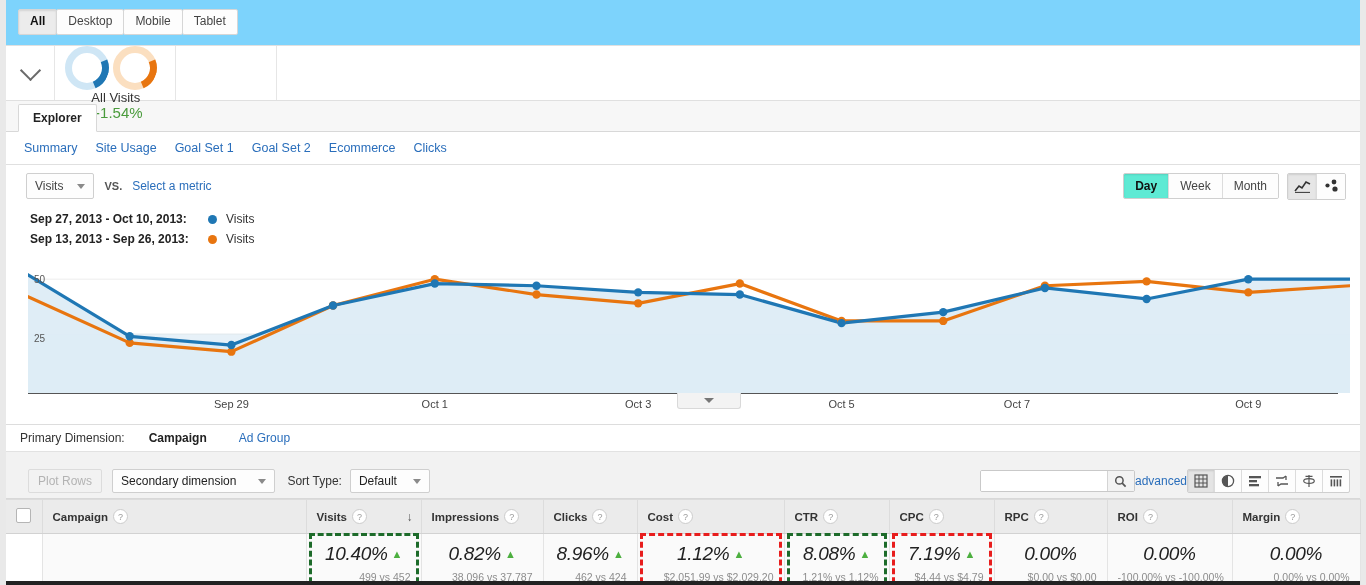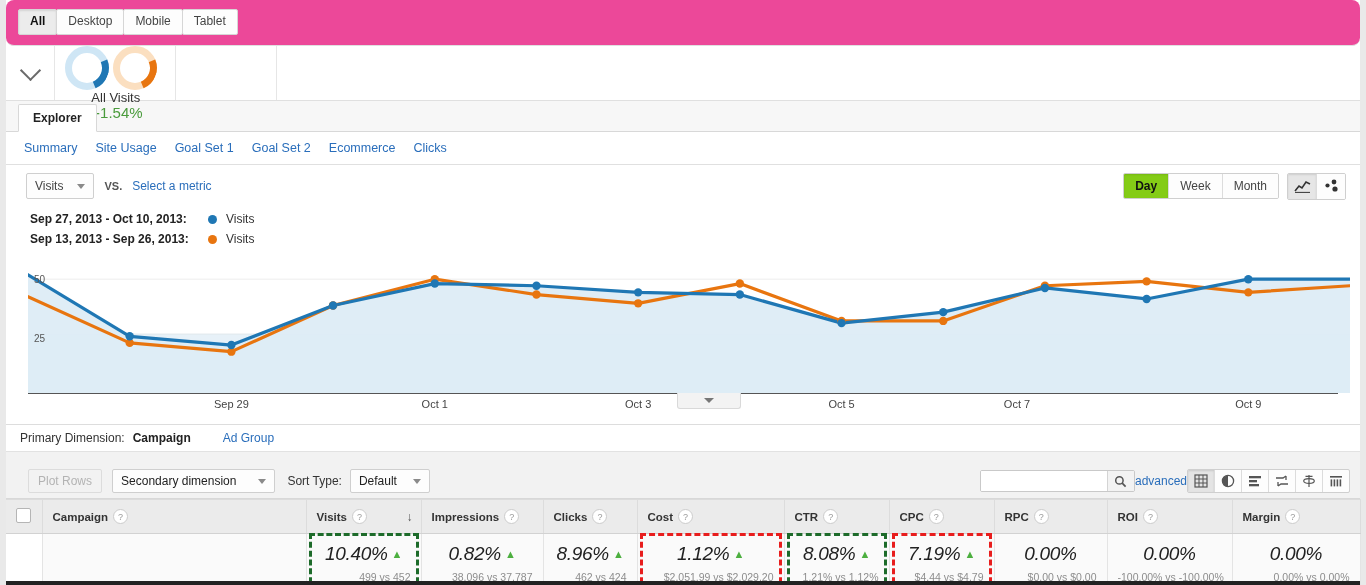--- a/index.html
+++ b/index.html
@@ -7,22 +7,22 @@
     width:1366px;height:585px;overflow:hidden;
     background:#fff;
     font-family:"Liberation Sans", sans-serif;
     font-size:12px;color:#222;
     -webkit-font-smoothing:antialiased;
   }
   .app{position:relative;width:1366px;height:585px;box-sizing:border-box;
        border-left:6px solid #e9e9e9;border-right:6px solid #e9e9e9;background:#fff;}
 
   
-  .devstrip{height:46px;background:#ec4899;border-bottom:1px solid #e0e0e0;
-            padding:9px 0 0 12px;box-sizing:border-box;border-radius:8px;}
+  .devstrip{height:46px;background:#7dd3fc;border-bottom:1px solid #e0e0e0;
+            padding:9px 0 0 12px;box-sizing:border-box;}
   .devtabs{display:flex;align-items:flex-start;}
   .devtab{border:1px solid #d6d6d6;background:#fdfdfd;color:#444;
           padding:5px 11px 6px;font-size:12px;line-height:13px;
           margin-left:-1px;cursor:pointer;border-radius:2px;white-space:nowrap;}
   .devtab:first-child{margin-left:0;}
   .devtab.active{background:#ececec;color:#111;font-weight:bold;box-shadow:inset 0 1px 2px rgba(0,0,0,.10);}
 
   
   .segbar{height:54px;display:flex;align-items:stretch;border-bottom:1px solid #e0e0e0;background:#fff;}
   .seg-caret{width:48px;display:flex;align-items:center;justify-content:center;
@@ -59,21 +59,21 @@
   .selbox{border:1px solid #cfcfcf;background:#fdfdfd;border-radius:2px;padding:5px 8px;
           display:flex;align-items:center;gap:14px;cursor:pointer;min-width:46px;}
   .selbox .lbl{font-size:12px;color:#444;}
   .tri{width:0;height:0;border-left:4px solid transparent;border-right:4px solid transparent;border-top:5px solid #8a8a8a;}
   .vs{font-size:11px;color:#555;margin:0 10px;font-weight:bold;}
   .link{color:#2a6ebb;font-size:12px;cursor:pointer;}
   .mtool-right{margin-left:auto;display:flex;align-items:center;gap:8px;}
   .btngrp{display:flex;border:1px solid #cfcfcf;border-radius:2px;overflow:hidden;}
   .btngrp .b{padding:5px 11px;font-size:12px;color:#444;background:#fdfdfd;border-left:1px solid #dcdcdc;cursor:pointer;}
   .btngrp .b:first-child{border-left:none;}
-  .btngrp .b.active{background:#84cc16;color:#111;font-weight:bold;box-shadow:inset 0 1px 2px rgba(0,0,0,.1);}
+  .btngrp .b.active{background:#5eead4;color:#111;font-weight:bold;box-shadow:inset 0 1px 2px rgba(0,0,0,.1);}
   .iconbtn{width:28px;height:25px;display:flex;align-items:center;justify-content:center;
            background:#fdfdfd;border-left:1px solid #dcdcdc;cursor:pointer;}
   .iconbtn:first-child{border-left:none;}
   .iconbtn.active{background:#e6e6e6;box-shadow:inset 0 1px 2px rgba(0,0,0,.1);}
 
   
   .legend{padding:2px 0 4px 24px;}
   .lrow{display:flex;align-items:center;height:20px;}
   .ldate{font-size:12px;font-weight:bold;color:#222;width:176px;}
   .ldot{width:9px;height:9px;border-radius:50%;margin:0 9px 0 2px;}
@@ -87,24 +87,24 @@
   .ylab{position:absolute;font-size:10px;color:#555;left:6px;}
   .xaxis{position:relative;height:22px;border-top:1px solid #555;margin:0 22px;}
   .xtick{position:absolute;top:4px;font-size:11px;color:#444;transform:translateX(-50%);}
   .expander{position:absolute;left:649px;top:-1px;width:62px;height:15px;background:#f3f3f3;
             border:1px solid #d9d9d9;border-top:none;border-radius:0 0 3px 3px;
             display:flex;align-items:center;justify-content:center;cursor:pointer;z-index:3;}
   .exp-tri{width:0;height:0;border-left:5px solid transparent;border-right:5px solid transparent;border-top:5px solid #777;}
   .chartbottom{border-bottom:1px solid #ddd;margin-top:8px;}
 
   
-  .pdim{height:26px;display:flex;align-items:center;padding-left:14px;gap:8px;font-size:12px;}
+  .pdim{height:26px;display:flex;align-items:center;padding-left:14px;gap:24px;font-size:12px;}
   .pdim .k{color:#333;}
   .pdim .cur{font-weight:bold;color:#222;}
-  .pdim .lk{color:#2a6ebb;cursor:pointer;margin-left:24px;}
+  .pdim .lk{color:#2a6ebb;cursor:pointer;margin-left:8px;}
 
   
   .ttool{height:34px;background:#f2f2f2;border-top:1px solid #e2e2e2;border-bottom:1px solid #d8d8d8;
          display:flex;align-items:center;padding:12px 10px 0 22px;}
   .plotrows{border:1px solid #dcdcdc;background:#f2f2f2;color:#b3b3b3;padding:4px 9px;border-radius:2px;font-size:12px;cursor:default;}
   .secdim{border:1px solid #cfcfcf;background:#fdfdfd;border-radius:2px;padding:4px 8px;margin-left:10px;
           display:flex;align-items:center;gap:22px;cursor:pointer;}
   .sorttype{font-size:12px;color:#333;margin-left:12px;}
   .defsel{border:1px solid #cfcfcf;background:#fdfdfd;border-radius:2px;padding:4px 8px;margin-left:8px;
           display:flex;align-items:center;gap:16px;cursor:pointer;}

